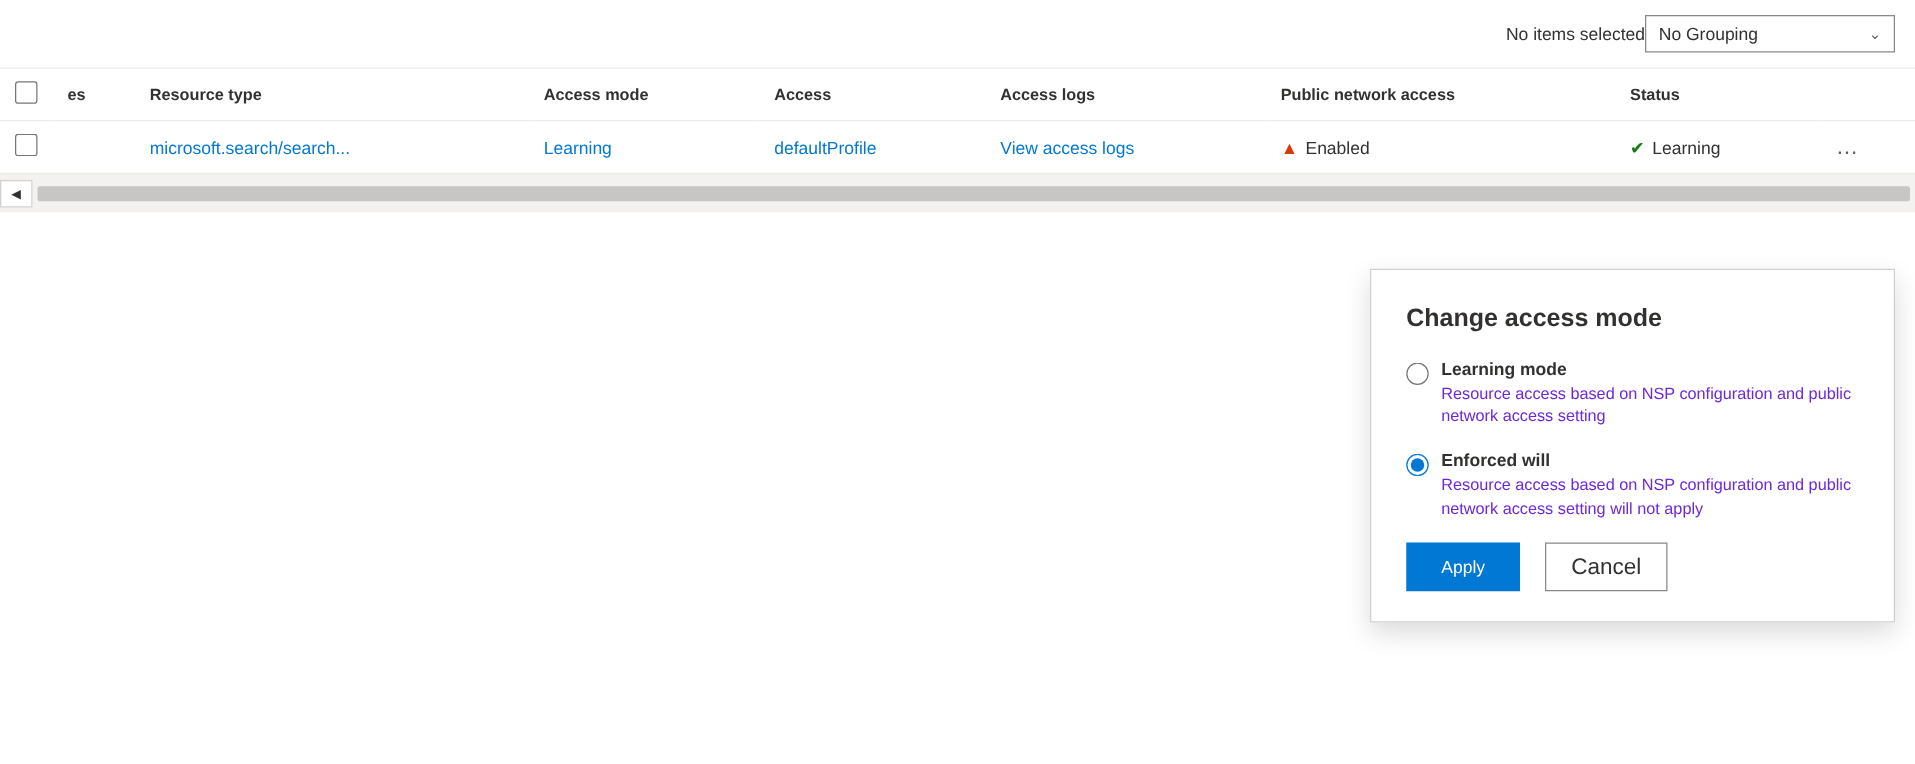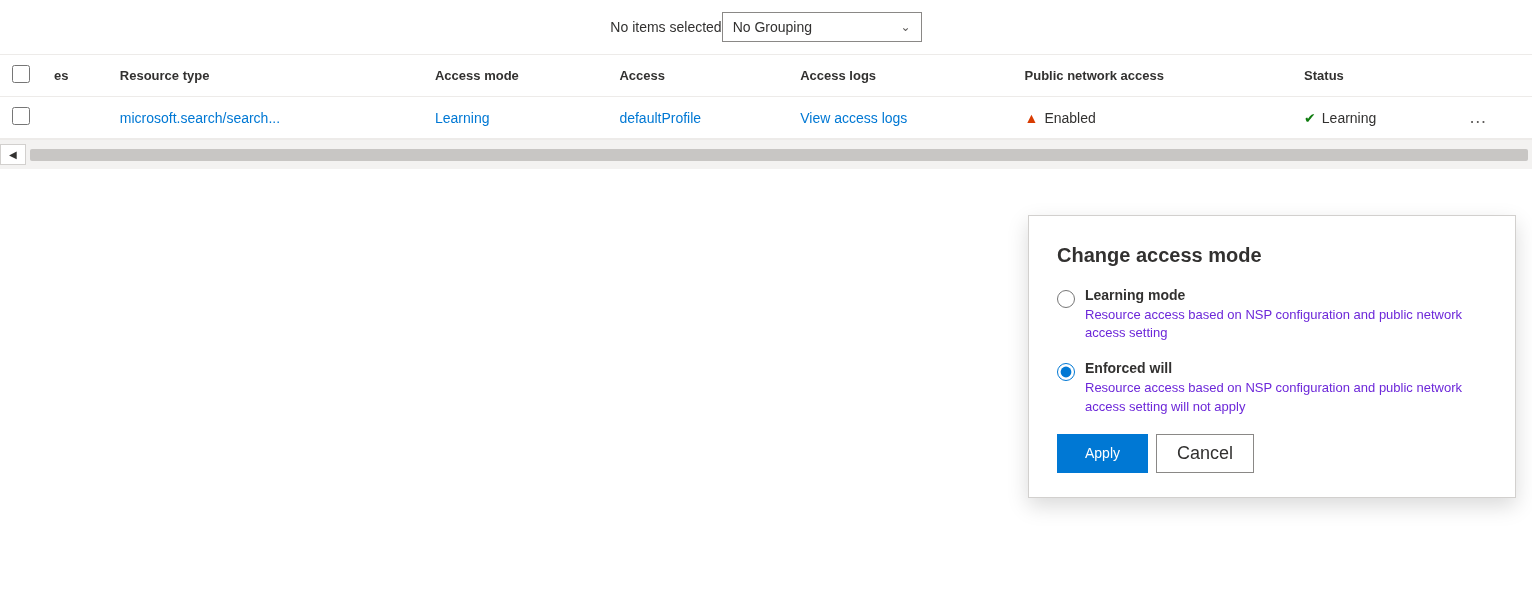--- a/index.html
+++ b/index.html
@@ -11,21 +11,21 @@
       width: 1532px;
       min-height: 611px;
       position: relative;
       overflow: hidden;
     }
 
     
     .top-bar {
       display: flex;
       align-items: center;
-      justify-content: center;
+      justify-content: flex-end;
       padding: 12px 16px;
       border-bottom: 1px solid #edebe9;
     }
     .no-items-label {
       font-size: 14px;
       color: #323130;
     }
     .grouping-dropdown {
       display: flex;
       align-items: center;
@@ -131,21 +131,21 @@
       font-size: 18px;
       cursor: pointer;
       letter-spacing: 2px;
     }
 
     
     .popup-panel {
       position: absolute;
       top: 215px;
       right: 16px;
-      width: 488px;
+      width: 420px;
       background: #ffffff;
       border: 1px solid #d2d0ce;
       box-shadow: 0 8px 20px rgba(0,0,0,0.15);
       padding: 28px 28px 24px 28px;
       z-index: 100;
     }
     .popup-title {
       font-size: 20px;
       font-weight: 600;
       color: #323130;
@@ -175,21 +175,21 @@
       color: #323130;
     }
     .radio-mode-desc {
       font-size: 13px;
       color: #6d28d9;
       margin-top: 3px;
       line-height: 1.4;
     }
     .popup-buttons {
       display: flex;
-      gap: 8px;
+      gap: 20px;
       margin-top: 8px;
     }
     .btn-apply {
       background: #0078d4;
       color: #ffffff;
       border: none;
       padding: 8px 28px;
       font-size: 14px;
       cursor: pointer;
       font-family: inherit;

